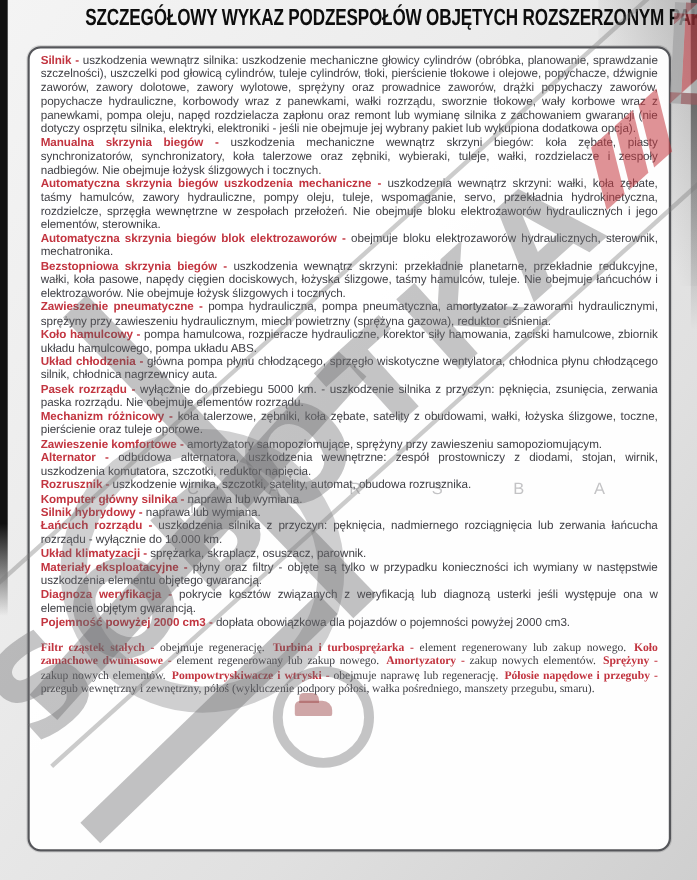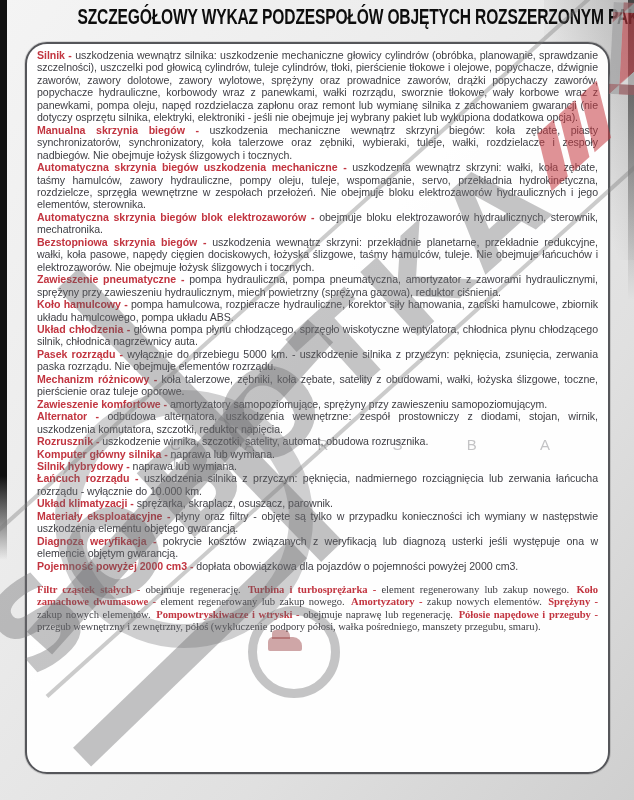--- a/index.html
+++ b/index.html
@@ -15,21 +15,21 @@
 
   .title{
     position:absolute;top:6px;left:0;width:100%;text-align:center;z-index:2;
     color:#0d0d0d;font-weight:bold;font-size:19px;white-space:nowrap;
   }
   .title>span{display:inline-block;transform:scale(.82,1.12);transform-origin:center;letter-spacing:-.2px;}
 
   .content-box{
     position:absolute;left:25px;right:24px;top:42px;bottom:26px;z-index:2;
     background:rgba(255,255,255,.96);
-    border:2px solid #55565a;border-radius:22px;
+    border:2px solid #55565a;border-radius:12px;
     padding:5px 10px 4px 10px;overflow:hidden;
     box-shadow:0 0 0 1px rgba(0,0,0,.12);
   }
   .content-box p{
     margin:0;font-size:10.6px;line-height:12.45px;text-align:justify;
     color:#404046;letter-spacing:-.05px;
   }
   .term{font-weight:bold;color:#c23540;}
   .dash{font-weight:bold;color:#c23540;}
   p.addendum{margin-top:12px;font-family:Liberation Serif, serif;}

